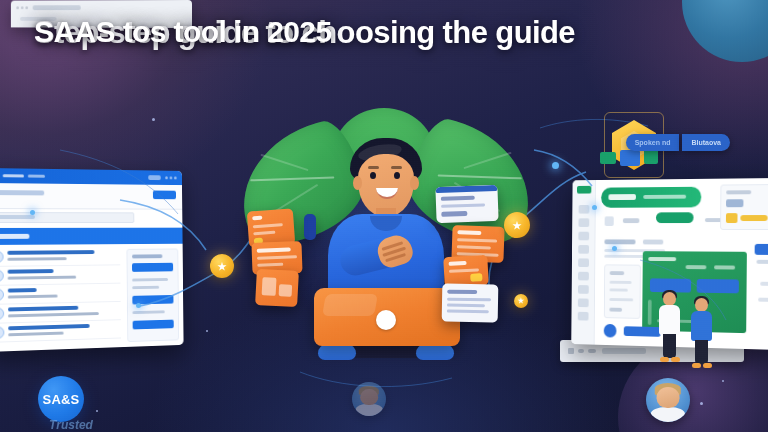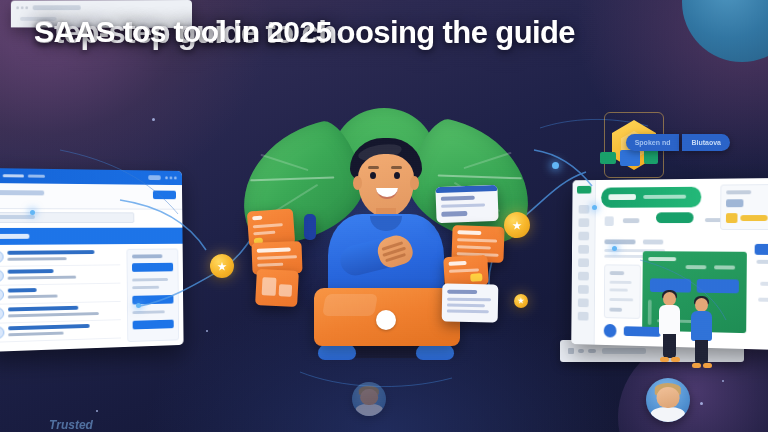--- a/index.html
+++ b/index.html
@@ -607,20 +607,23 @@
     <span class="cl d" style="left:5px; top:6px;  width:30px; height:4px;"></span>
     <span class="cl dd" style="left:5px; top:14px; width:44px; height:3px;"></span>
     <span class="cl dd" style="left:5px; top:20px; width:38px; height:3px;"></span>
     <span class="cl dd" style="left:5px; top:26px; width:42px; height:3px;"></span>
   </div>
 
   <div class="coin" style="left:210px; top:254px; width:24px; height:24px;">★</div>
   <div class="coin" style="left:504px; top:212px; width:26px; height:26px;">★</div>
   <div class="coin" style="left:514px; top:294px; width:14px; height:14px; font-size:7px;">★</div>
 
+  <div class="badge-saas">
+    <span>SA&amp;S</span>
+  </div>
   <div class="badge-caption">Trusted</div>
 
   <div class="avatar dim" style="left:352px; top:382px; width:34px; height:34px;">
     <span class="av-body"></span>
     <span class="av-hair"></span>
     <span class="av-face"></span>
   </div>
   <div class="avatar" style="left:646px; top:378px; width:44px; height:44px;">
     <span class="av-body"></span>
     <span class="av-hair"></span>

